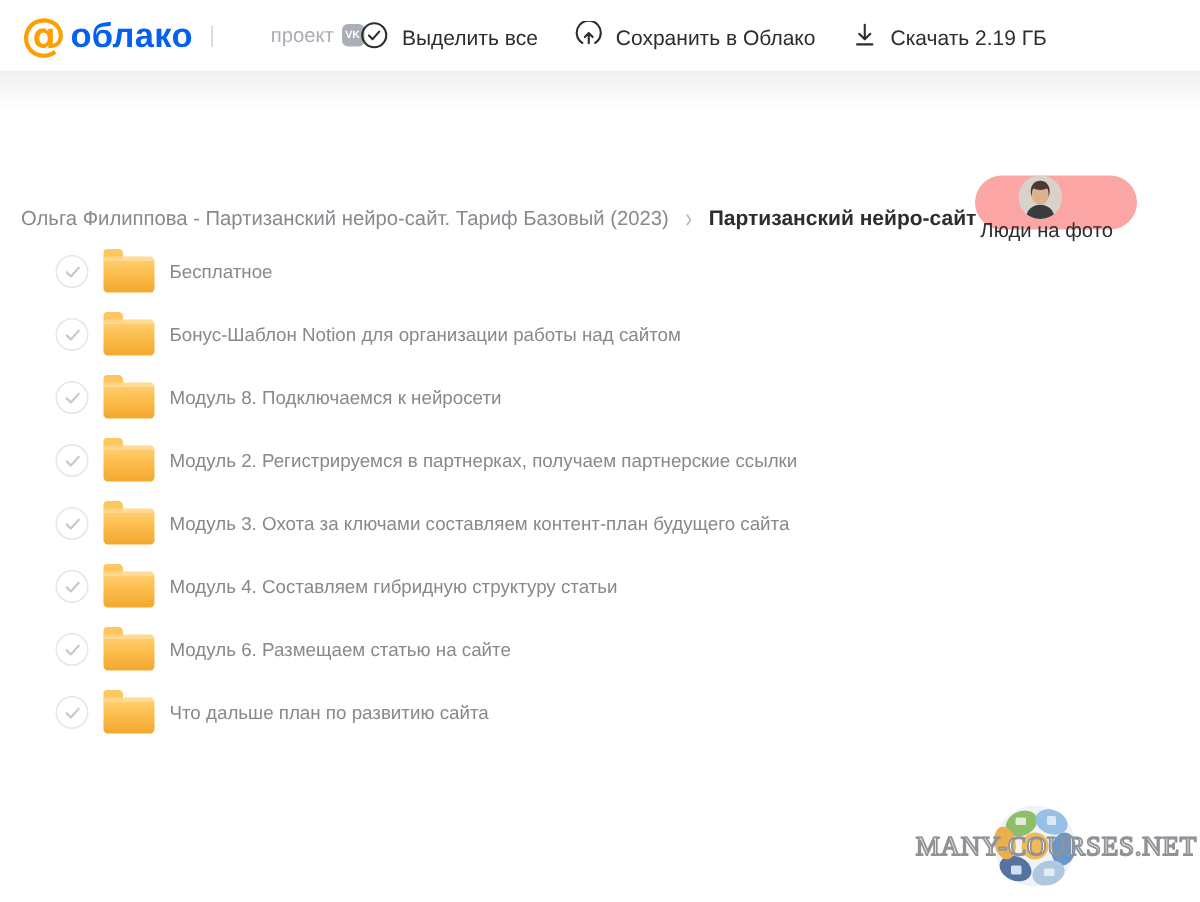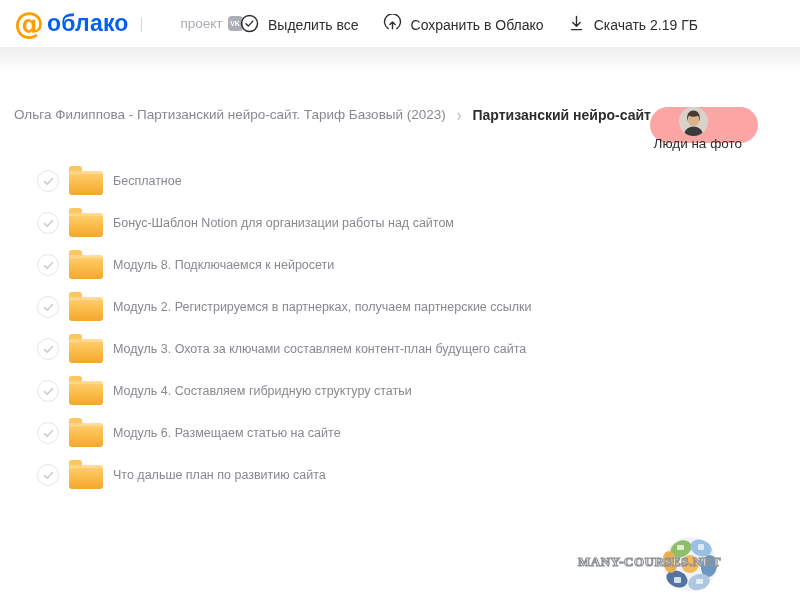--- a/index.html
+++ b/index.html
@@ -22,22 +22,22 @@
               font-size:7px; font-weight:bold; display:flex; align-items:center; justify-content:center;
               letter-spacing:0; }
 
   .header-actions { position:absolute; left:240px; top:0; height:47px; display:flex; align-items:center; }
   .hbtn { display:flex; align-items:flex-end; gap:9px; background:none; border:none; cursor:pointer;
           color:#2c2d2e; font-size:14px; font-family:inherit; padding:0; }
   .hbtn + .hbtn { margin-left:24px; }
   .hbtn svg { display:block; }
 
   
-  .crumb-row { position:absolute; top:107px; left:14px; width:772px; height:36px;
-               display:flex; align-items:flex-start; }
+  .crumb-row { position:absolute; top:117px; left:14px; width:772px; height:36px;
+               display:flex; align-items:flex-end; }
   .crumb-parent { color:#87898f; font-size:13.5px; white-space:nowrap; cursor:pointer; }
   .crumb-sep { color:#b8babf; font-size:14px; margin:0 11px; transform:scaleY(1.3); display:inline-block; }
   .crumb-current { color:#2c2d2e; font-size:14px; font-weight:bold; white-space:nowrap; }
 
   .faces-pill { position:absolute; right:28px; top:0; height:36px; border-radius:18px;
                 background:#fca5a5; border:none; display:flex; align-items:center;
                 padding:0 16px 0 4px; cursor:pointer; font-family:inherit;flex-direction:column; }
   .faces-pill .avatar { width:29px; height:29px; border-radius:50%; overflow:hidden; margin-right:9px;
                         background:#d9d3cc; flex:none; }
   .faces-pill .label { color:#2c2d2e; font-size:13.5px; }
@@ -53,22 +53,22 @@
                  border-radius:2px 3px 3px 3px; }
   .folder-icon::before { content:""; position:absolute; top:-5px; left:0; width:13px; height:7px;
                          background:#fdc65e; border-radius:2.5px 3px 0 0; }
   .folder-icon::after { content:""; position:absolute; top:0; left:0; right:0; height:3px;
                         background:rgba(255,255,255,0.25); border-radius:2px 3px 0 0; }
   .file-name { color:#87898f; font-size:12.5px; }
 
   
   .watermark { position:absolute; left:578px; top:535px; width:220px; height:60px; }
   .wm-logo { position:absolute; left:83px; top:0; width:58px; height:58px; opacity:0.92; }
-  .wm-text { position:absolute; left:0; top:19px; width:220px; text-align:left;
-             font-size:13px; font-weight:bold; letter-spacing:0.5px; color:#fff;
+  .wm-text { position:absolute; left:0; top:19px; width:220px; text-align:right;
+             font-size:18px; font-weight:normal; letter-spacing:0.5px; color:#fff;
              -webkit-text-stroke:1.2px #8f9297;
              text-shadow:0 0 1px #9a9da2; white-space:nowrap;
              font-family:"Liberation Serif", serif; }
 </style>
 </head>
 <body>
 
 <div class="page">
 
   <div class="header">

